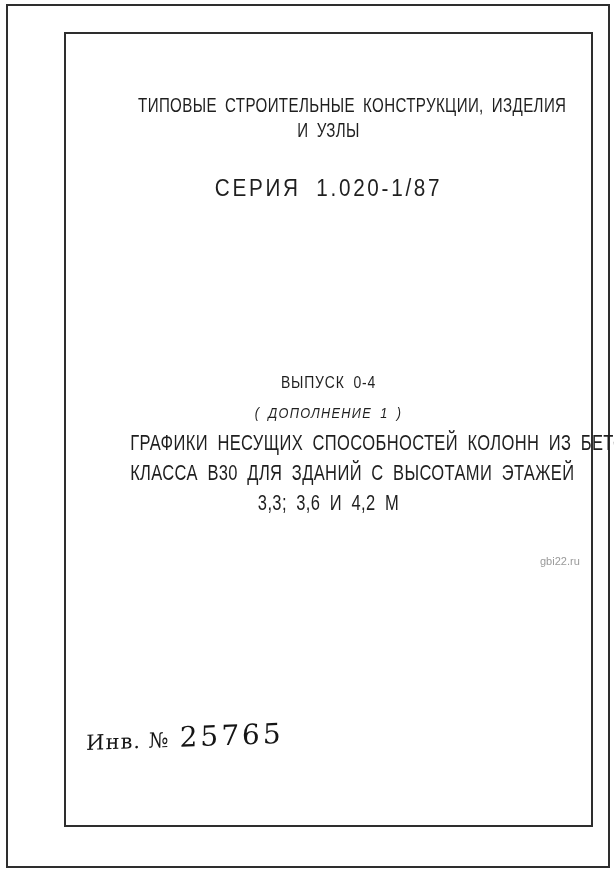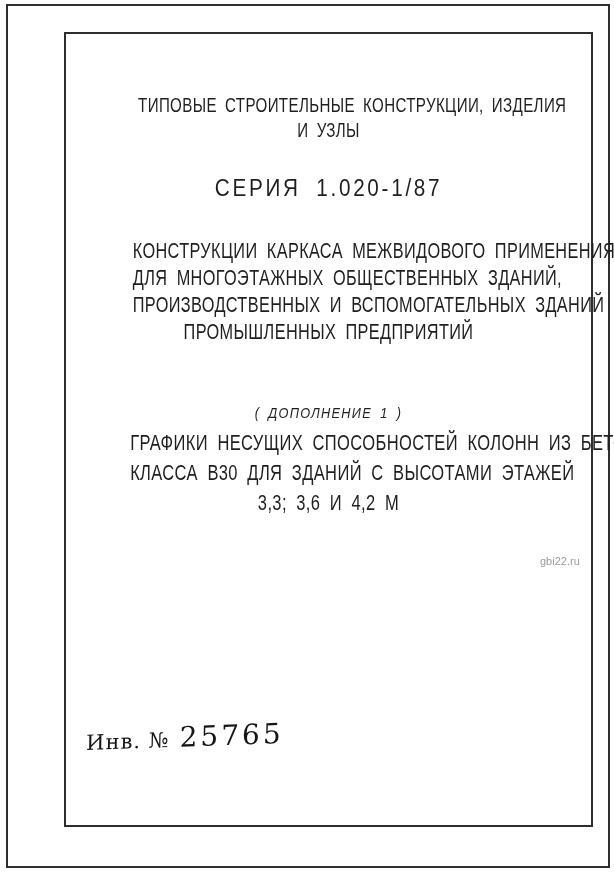--- a/index.html
+++ b/index.html
@@ -134,27 +134,24 @@
 
     <div class="category">
       <div class="tline">ТИПОВЫЕ СТРОИТЕЛЬНЫЕ КОНСТРУКЦИИ, ИЗДЕЛИЯ</div>
       <div class="tline">И УЗЛЫ</div>
     </div>
 
     <div class="series">
       <div class="tline">СЕРИЯ 1.020-1/87</div>
     </div>
 
-    <div class="doc-title">
-      <div class="tline">КОНСТРУКЦИИ КАРКАСА МЕЖВИДОВОГО ПРИМЕНЕНИЯ</div>
-      <div class="tline">ДЛЯ МНОГОЭТАЖНЫХ ОБЩЕСТВЕННЫХ ЗДАНИЙ,</div>
-      <div class="tline">ПРОИЗВОДСТВЕННЫХ И ВСПОМОГАТЕЛЬНЫХ ЗДАНИЙ</div>
-      <div class="tline">ПРОМЫШЛЕННЫХ ПРЕДПРИЯТИЙ</div>
+
+    <div class="issue">
+      <div class="tline">ВЫПУСК 0-4</div>
     </div>
-
 
     <div class="supplement">
       <div class="tline">( ДОПОЛНЕНИЕ 1 )</div>
     </div>
 
     <div class="subtitle">
       <div class="tline">ГРАФИКИ НЕСУЩИХ СПОСОБНОСТЕЙ КОЛОНН ИЗ БЕТОНА</div>
       <div class="tline">КЛАССА В30 ДЛЯ ЗДАНИЙ С ВЫСОТАМИ ЭТАЖЕЙ</div>
       <div class="tline">3,3; 3,6 И 4,2 М</div>
     </div>

